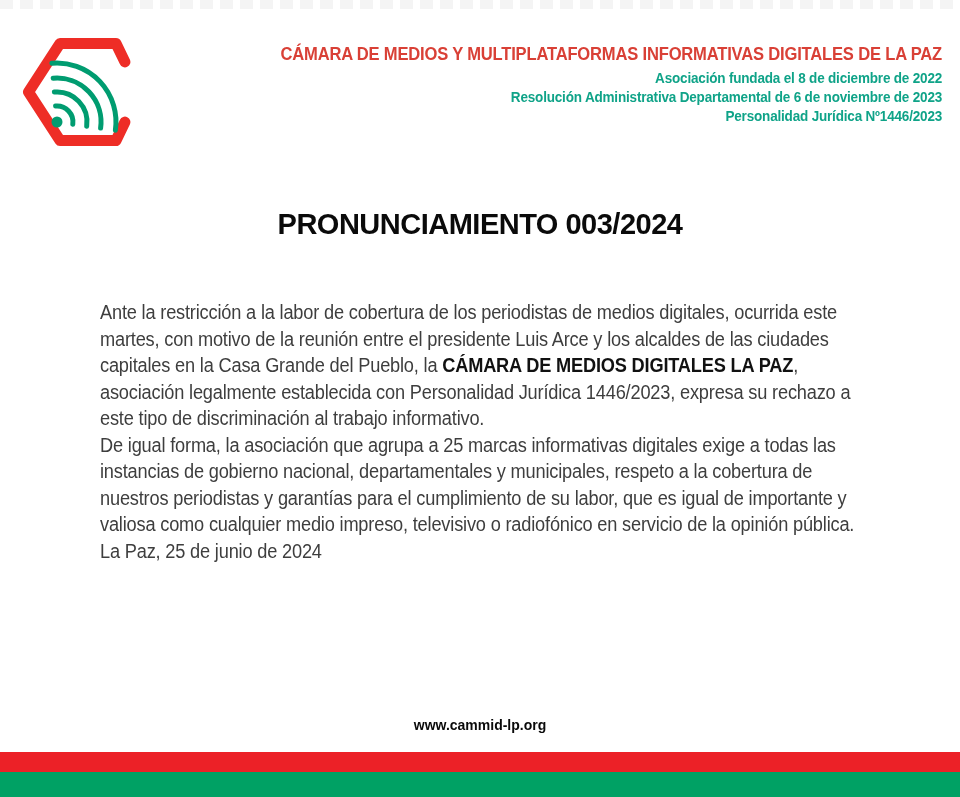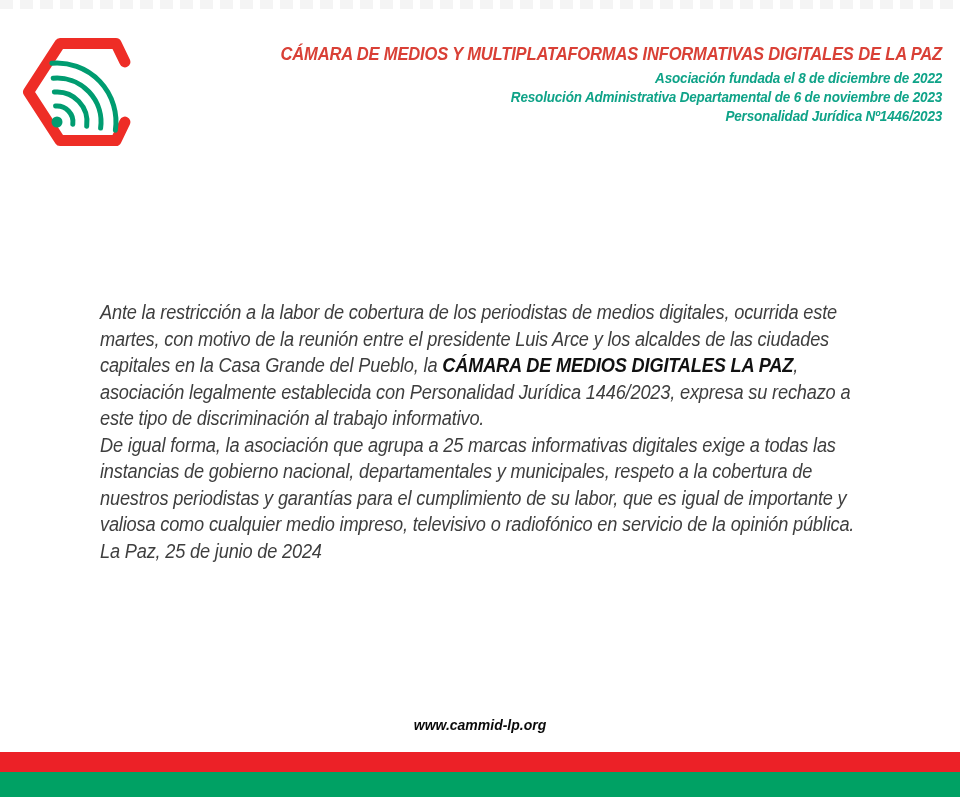--- a/index.html
+++ b/index.html
@@ -7,21 +7,20 @@
     padding: 0;
     background: #ffffff;
     font-family: "Liberation Sans", sans-serif;
   }
   .page {
     position: relative;
     width: 960px;
     height: 797px;
     background: #ffffff;
     overflow: hidden;
-    font-style: italic;
   }
   
   .top-strip {
     position: absolute;
     top: 0; left: 0; right: 0;
     height: 9px;
     background: repeating-linear-gradient(90deg,
       #f4f4f4 0px, #f4f4f4 13px,
       #ffffff 13px, #ffffff 20px);
   }
@@ -135,20 +134,21 @@
     </svg>
   </div>
 
   <div class="header-block">
     <div class="org-name">CÁMARA DE MEDIOS Y MULTIPLATAFORMAS INFORMATIVAS DIGITALES DE LA PAZ</div>
     <div class="header-sub">Asociación fundada el 8 de diciembre de 2022</div>
     <div class="header-sub">Resolución Administrativa Departamental de 6 de noviembre de 2023</div>
     <div class="header-sub">Personalidad Jurídica Nº1446/2023</div>
   </div>
 
+  <div class="doc-title">PRONUNCIAMIENTO 003/2024</div>
 
   <div class="body-block">
     <p class="para-1"><span>Ante la restricción a la labor de cobertura de los periodistas de medios digitales, ocurrida este martes, con motivo de la reunión entre el presidente Luis Arce y los alcaldes de las ciudades capitales en la Casa Grande del Pueblo, la </span><span class="bold-inline">CÁMARA DE MEDIOS DIGITALES LA PAZ</span><span>, asociación legalmente establecida con Personalidad Jurídica 1446/2023, expresa su rechazo a este tipo de discriminación al trabajo informativo.</span></p>
     <p class="para-2">De igual forma, la asociación que agrupa a 25 marcas informativas digitales exige a todas las instancias de gobierno nacional, departamentales y municipales, respeto a la cobertura de nuestros periodistas y garantías para el cumplimiento de su labor, que es igual de importante y valiosa como cualquier medio impreso, televisivo o radiofónico en servicio de la opinión pública.</p>
     <p class="dateline">La Paz, 25 de junio de 2024</p>
   </div>
 
   <div class="footer-url">www.cammid-lp.org</div>
 
   <div class="stripe-red"></div>

